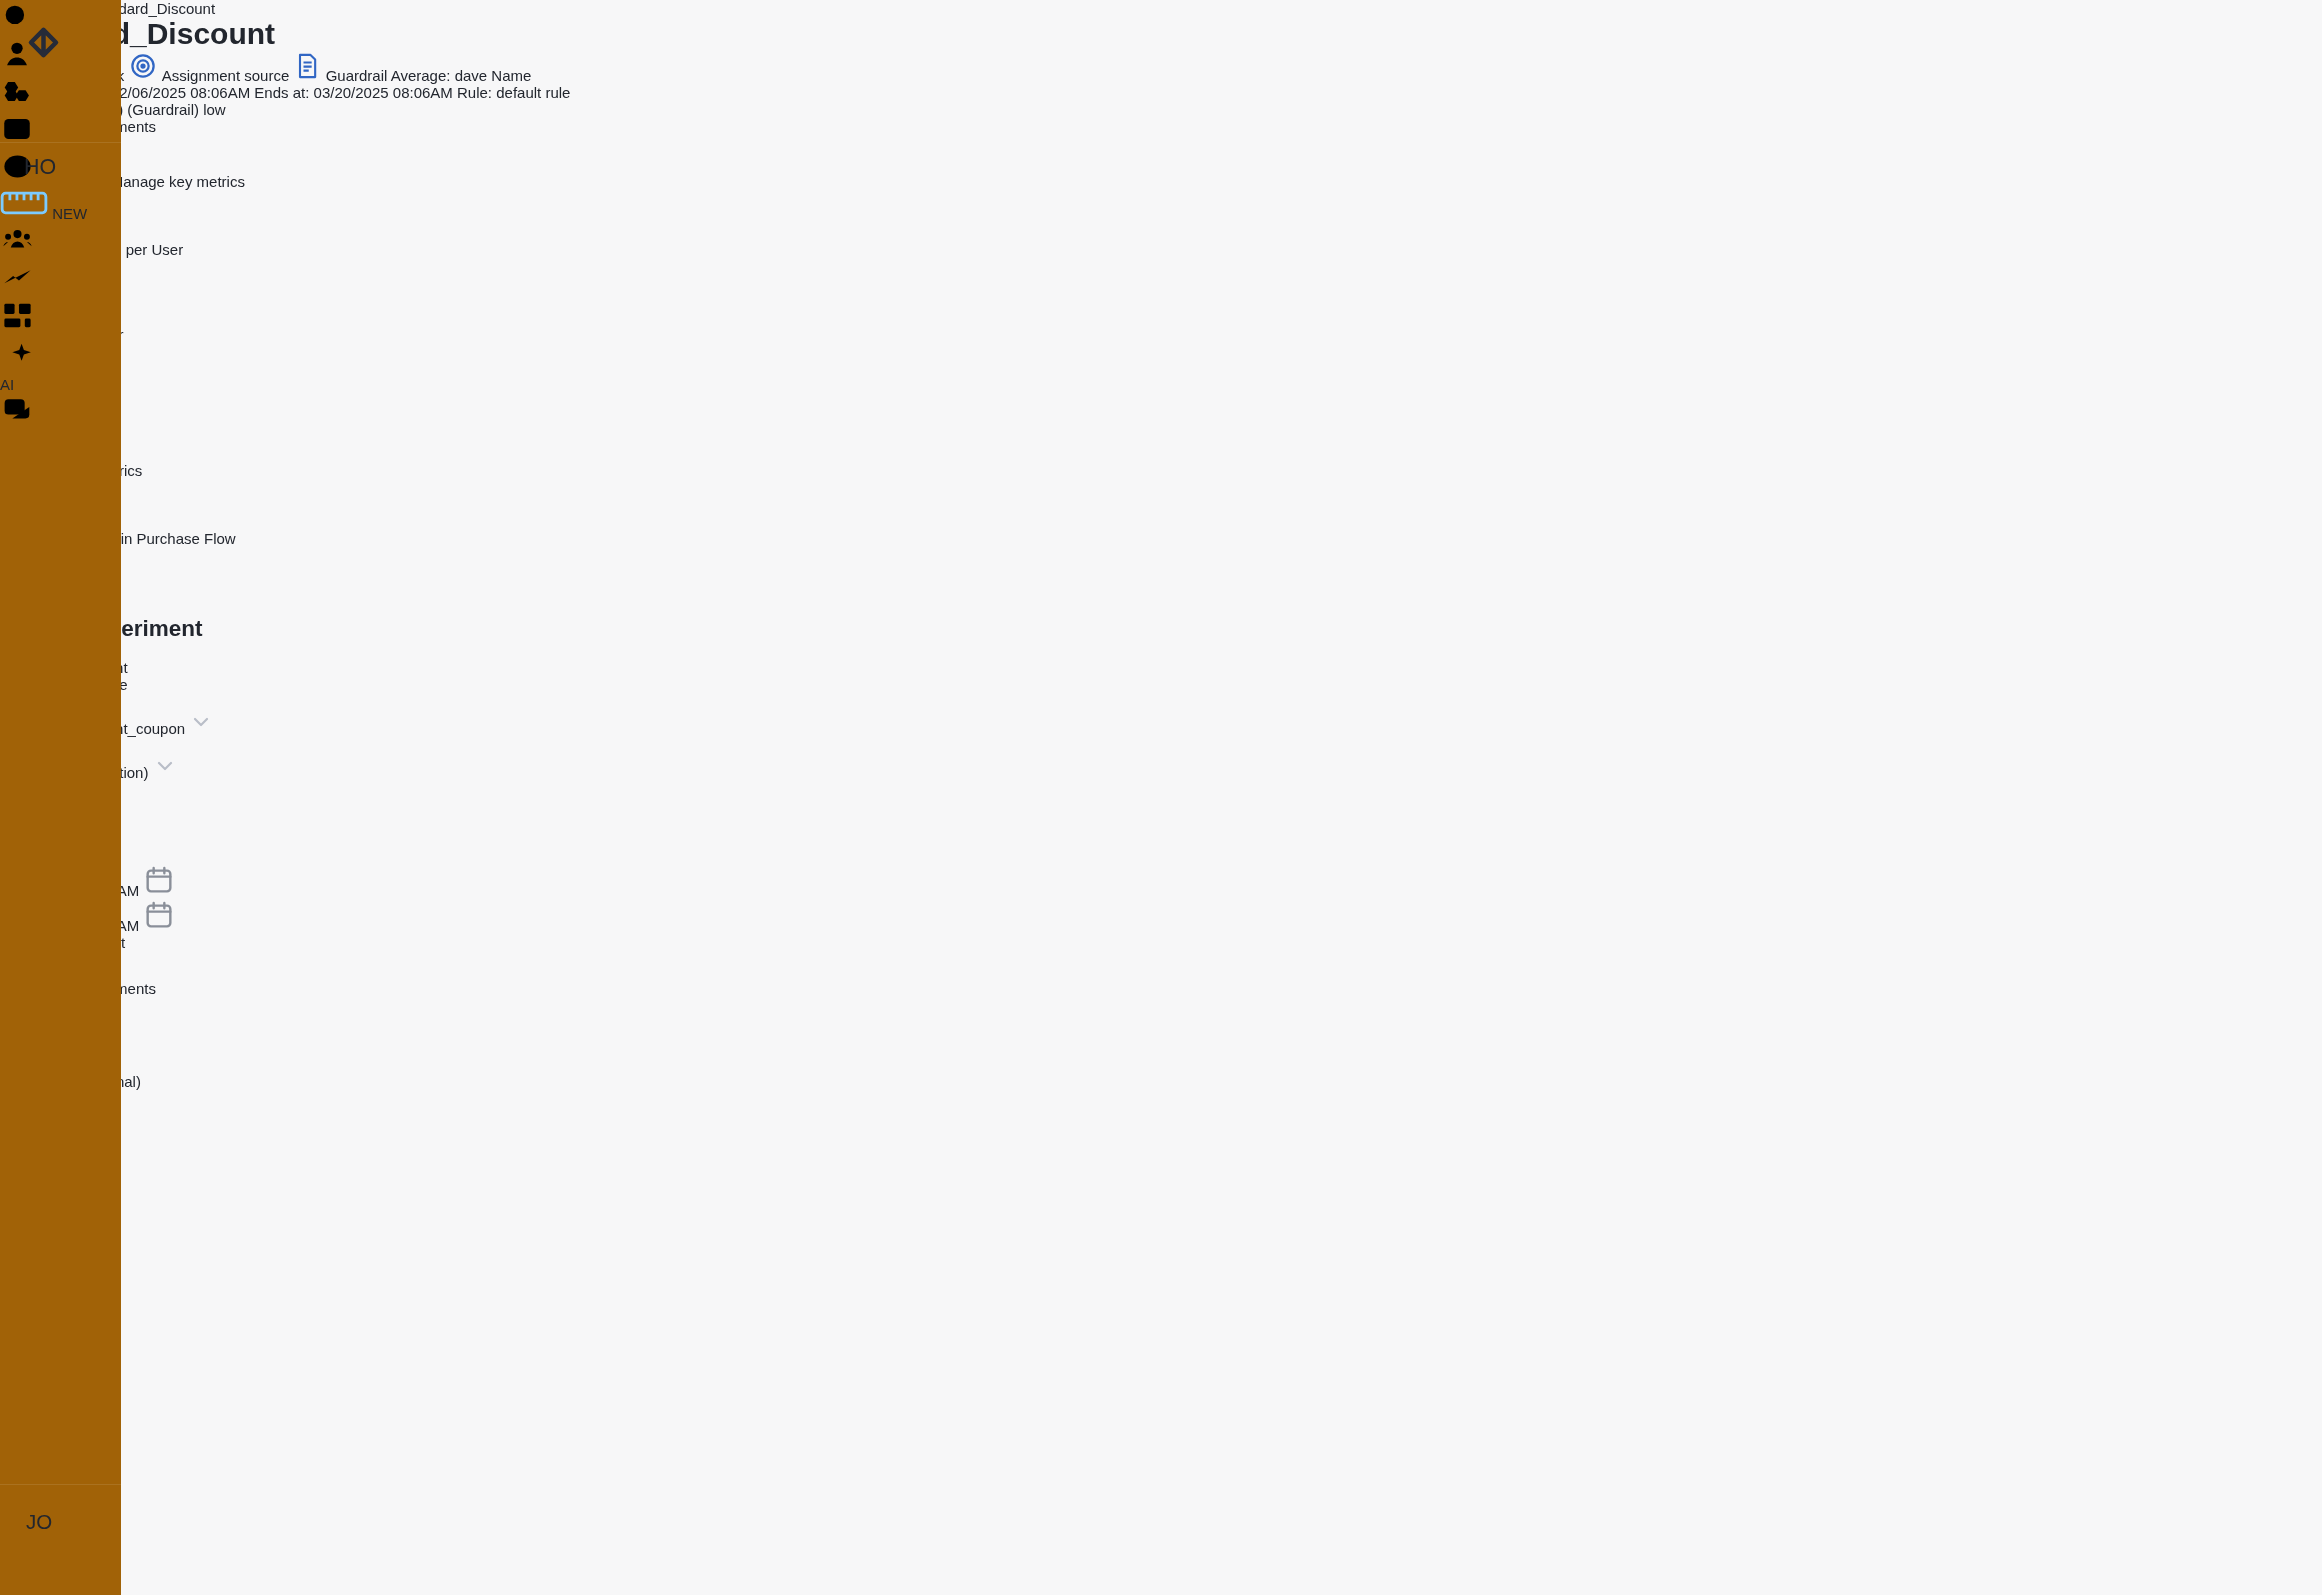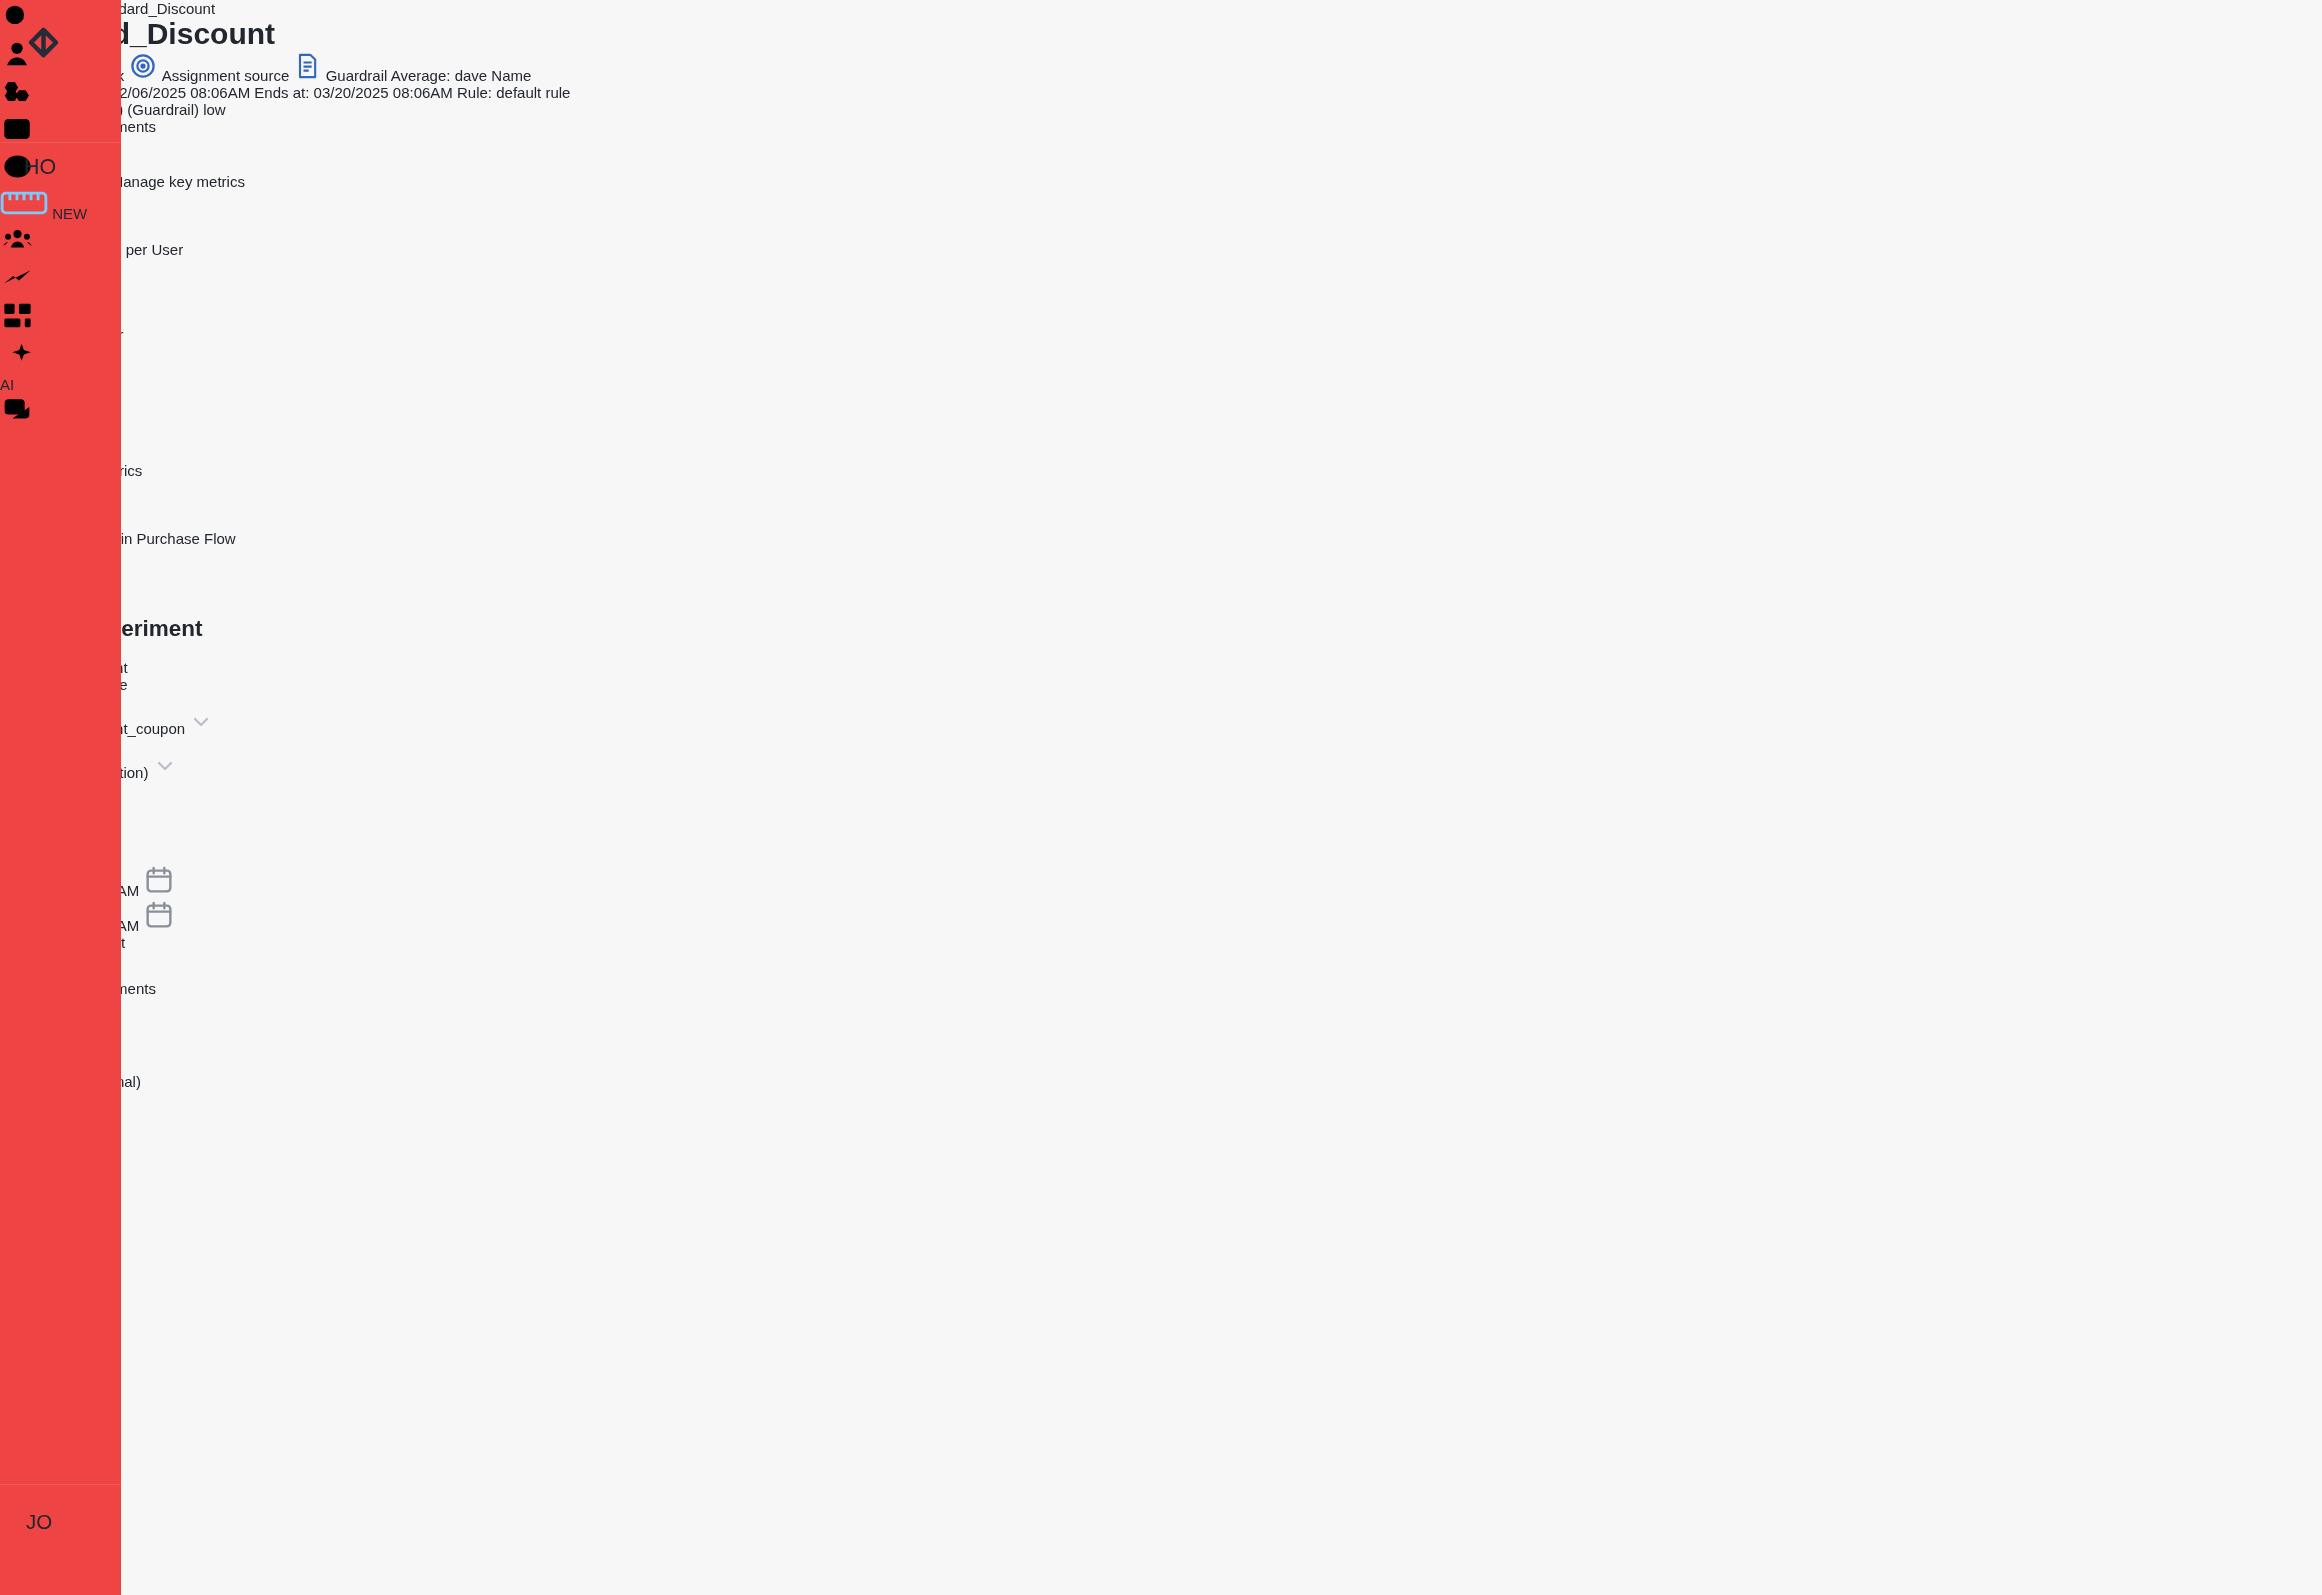--- a/index.html
+++ b/index.html
@@ -2,21 +2,21 @@
 <html style="font-size:15px"><head>
 <meta charset="utf-8">
 <style>
   * { box-sizing: border-box; margin: 0; padding: 0; }
   html,body { background:#e8e8ea; }
   .screen{
     position:relative; width:2322px; height:1595px; overflow:hidden;
     font-family:"Liberation Sans", sans-serif; background:#f7f7f8; color:#22262e;
   }
   
-  .sidebar{position:absolute; left:0; top:0; width:121px; height:1595px; background:#ef4444; z-index:1;}
+  .sidebar{position:absolute; left:0; top:0; width:121px; height:1595px; background:#a16207; z-index:1;}
   .sb-divider{position:absolute; left:0; width:121px; height:0.9px; background:rgba(255,255,255,.10);}
   .logo{position:absolute; left:22.4px; top:20.5px; width:76px; height:80px; border-radius:20.5px;
         background:linear-gradient(135deg,#b austria;}
   .logo{background:linear-gradient(135deg,#b791f2 0%,#8a55e6 55%,#7a3fd9 100%); display:flex; align-items:center; justify-content:center;}
   .badge-sq{border-radius:11.2px; background:#c6dcf0; color:#223042; font-weight:700;
             display:flex; align-items:center; justify-content:center;}
   .nav-ic{position:absolute; left:34px; width:45px; height:45px; display:flex; align-items:center; justify-content:center;}
   .nav-ic svg{stroke:#9ba3b4; fill:none; stroke-width:1.9; stroke-linecap:round; stroke-linejoin:round;}
   .ruler-tile{position:absolute; left:17px; top:640px; width:88px; height:75px; border-radius:17px;
               background:#454d5e; display:flex; align-items:center; justify-content:center;}

